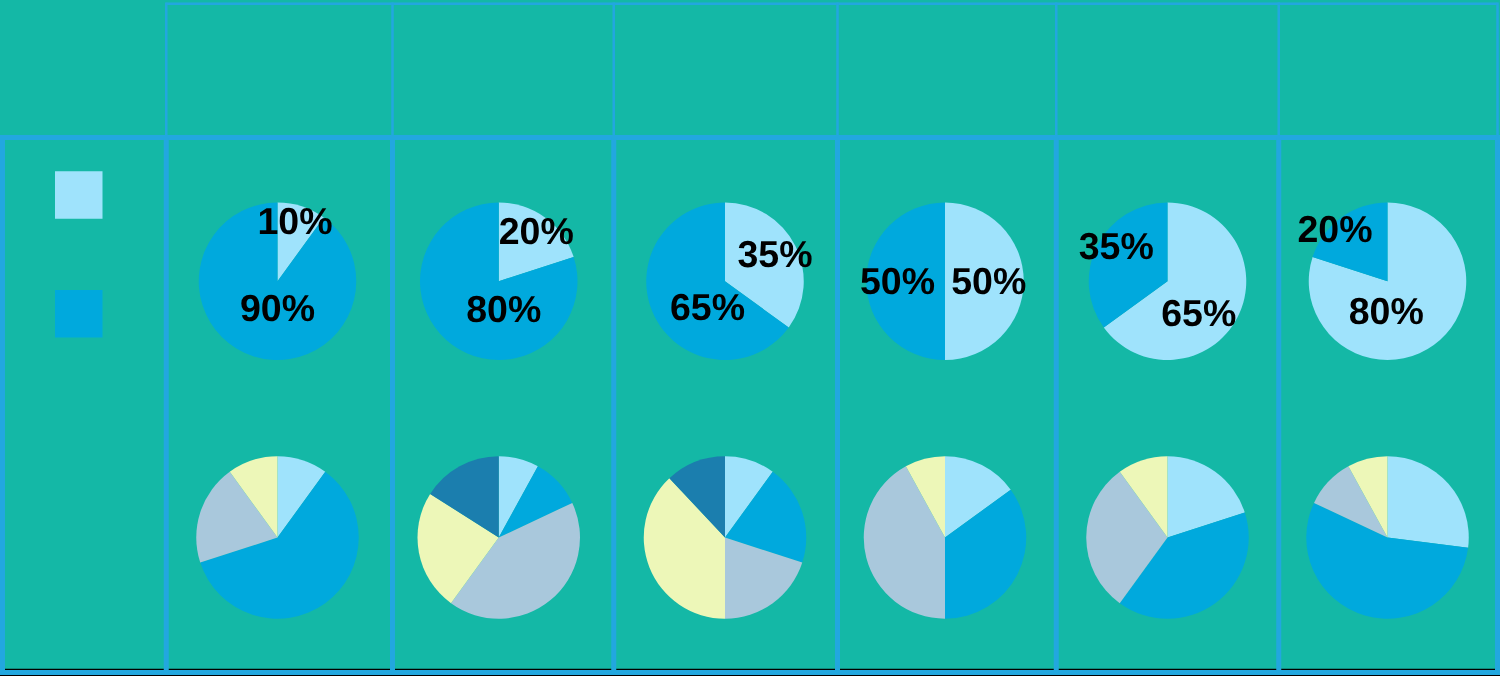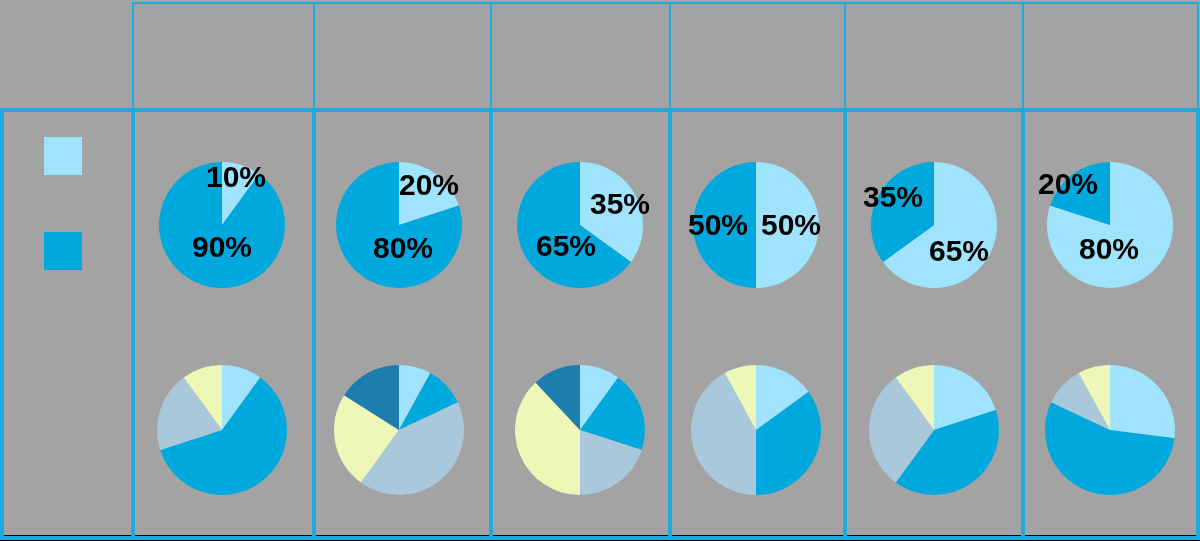--- a/index.html
+++ b/index.html
@@ -12,21 +12,21 @@
     height: 541px;
     font-family: "Liberation Sans", sans-serif;
     overflow: hidden;
     position: relative;
   }
   #stage {
     position: absolute;
     left: 0; top: 0;
     width: 1200px;
     height: 535px;
-    background: #a3a3a3;
+    background: #14b8a6;
   }
   svg.board {
     display: block;
     width: 1200px;
     height: 541px;
   }
   .pct-label {
     font-family: "Liberation Sans", sans-serif;
     font-weight: bold;
     font-size: 30px;

